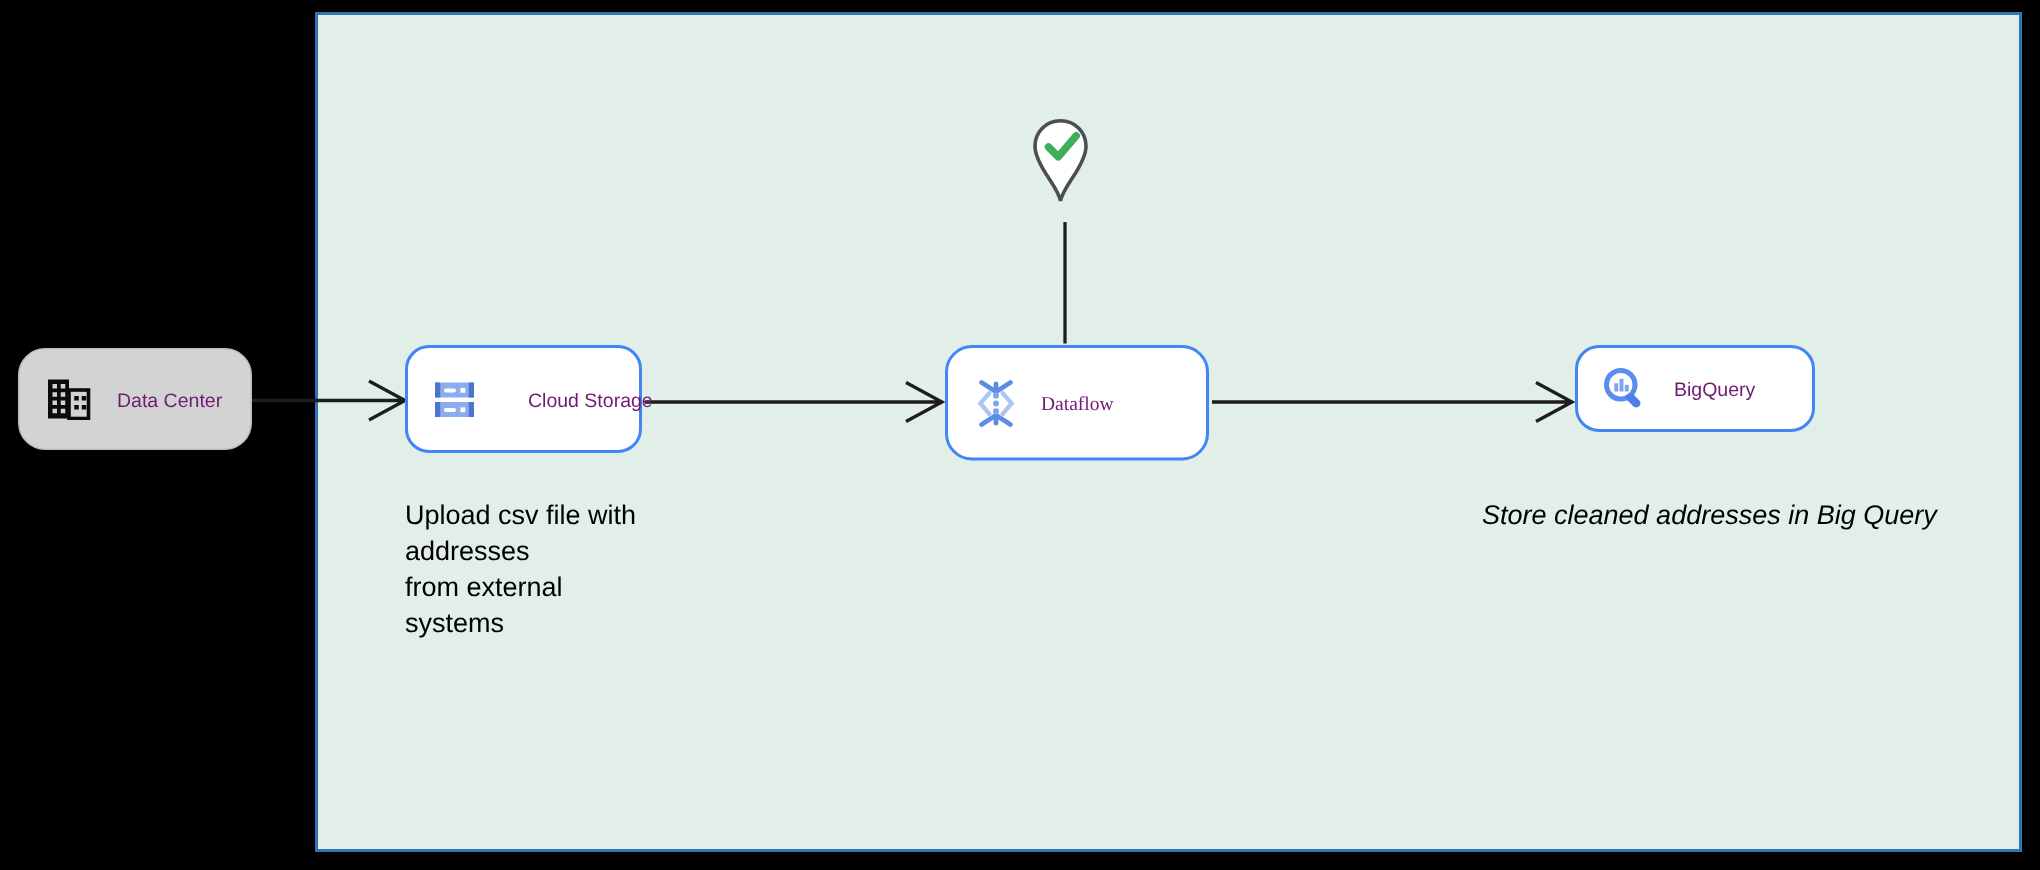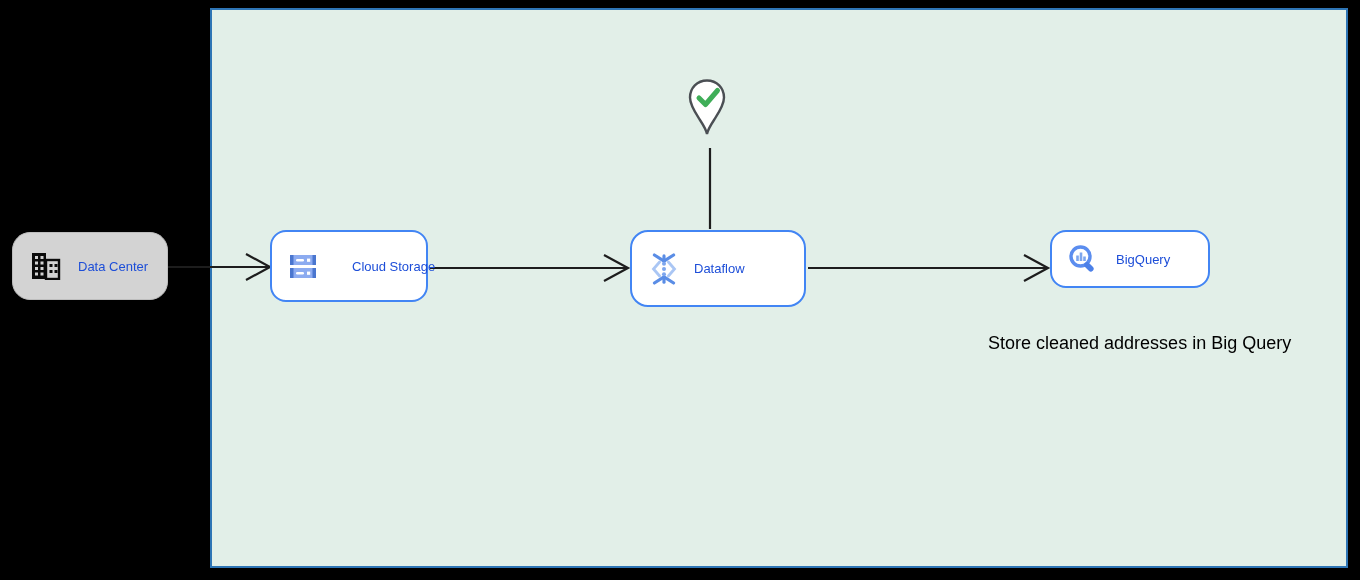--- a/index.html
+++ b/index.html
@@ -6,36 +6,36 @@
   #stage{position:relative;width:1360px;height:580px;background:#000;overflow:hidden;
          font-family:"Liberation Sans",sans-serif;}
   
   .canvas{position:absolute;left:210px;top:8px;width:1134px;height:556px;
           background:#e2efe8;border:2px solid #2e75b5;}
   
   svg.overlay{position:absolute;left:0;top:0;width:1360px;height:580px;pointer-events:none;}
   
   .node{position:absolute;display:flex;align-items:center;box-sizing:border-box;
         background:#fff;border:2px solid #4285f4;border-radius:16px;}
-  .node .nlabel{font-size:13px;color:#1d4ed8;white-space:nowrap;}
+  .node .nlabel{font-size:13px;color:#701a75;white-space:nowrap;}
   .node .nicon{display:flex;align-items:center;justify-content:center;}
   .node-datacenter{left:12px;top:232px;width:156px;height:68px;background:#d3d3d3;
                    border:1px solid #bdbdbd;border-radius:18px;padding-left:18px;gap:17px;}
   .node-cloudstorage{left:270px;top:230px;width:158px;height:72px;padding-left:18px;gap:36px;}
-  .node-dataflow{left:630px;top:230px;width:176px;height:77px;border-radius:18px;padding-left:18px;gap:16px;}
+  .node-dataflow{left:630px;top:230px;width:176px;height:77px;border-radius:18px;padding-left:18px;gap:16px;font-family:Liberation Serif, serif;}
   .node-bigquery{left:1050px;top:230px;width:160px;height:58px;padding-left:16px;gap:18px;}
   
   .pin{position:absolute;left:688px;top:79px;width:38px;height:58px;}
   .ann-text{position:absolute;left:750px;top:89px;font-size:18px;line-height:23px;
             color:#000;white-space:pre-line;}
   
   .caption{position:absolute;font-size:18px;line-height:24px;color:#000;white-space:pre-line;}
   .caption-upload{left:270px;top:331px;}
   .caption-process{left:570px;top:331px;}
-  .caption-store{left:988px;top:331px;}
+  .caption-store{left:988px;top:331px;font-style:italic;}
 </style>
 </head>
 <body>
 
 <div id="stage">
 
   <div class="canvas"></div>
 
   <svg class="overlay" viewBox="0 0 1360 580" xmlns="http://www.w3.org/2000/svg">
     <g stroke="#1d1d1d" stroke-width="2.2" fill="none">
@@ -130,15 +130,19 @@
     <span class="nlabel">BigQuery</span>
   </div>
 
   <div class="pin">
     <svg width="38" height="58" viewBox="0 0 38 58">
       <path d="M19,1.5 C9.2,1.5 2,9 2,18.6 C2,24.4 6.5,32.6 10.8,39.2 C14.5,44.9 18,49.8 19,55 C20,49.8 23.5,44.9 27.2,39.2 C31.5,32.6 36,24.4 36,18.6 C36,9 28.8,1.5 19,1.5 Z" fill="#fff" stroke="#4b4f54" stroke-width="2.4"></path>
       <path d="M11,19 L17.5,25.5 L29.5,11.5" fill="none" stroke="#3fae58" stroke-width="5" stroke-linecap="round" stroke-linejoin="round"></path>
     </svg>
   </div>
 
+  <div class="caption caption-upload">Upload csv file with
+addresses
+from external
+systems</div>
   <div class="caption caption-store">Store cleaned addresses in Big Query</div>
 
 </div>
 
 </body></html>

